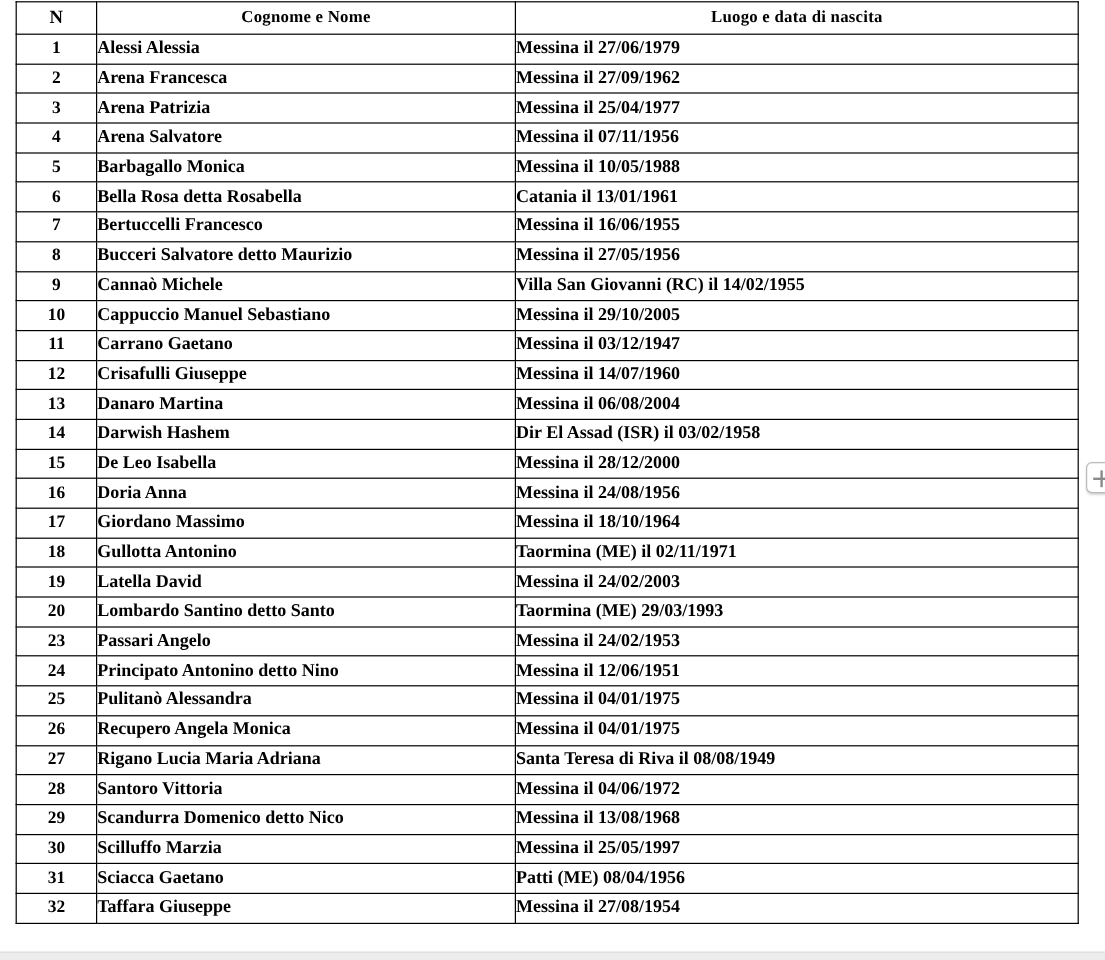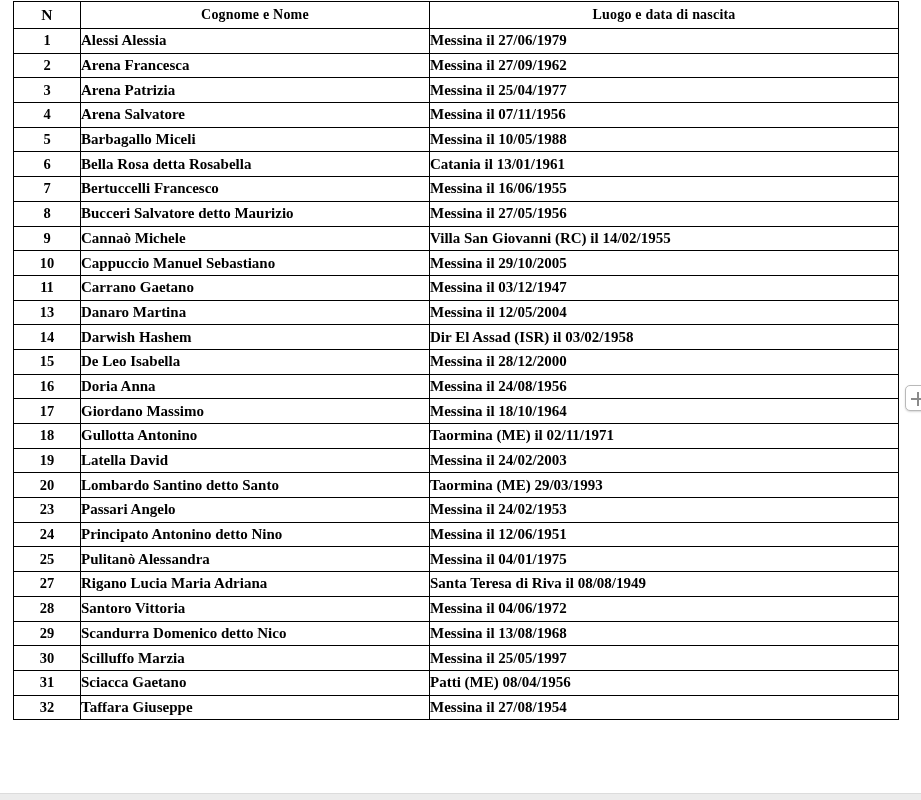--- a/index.html
+++ b/index.html
@@ -150,21 +150,21 @@
           <td class="name"><span>Arena Patrizia</span></td>
           <td class="birth">Messina il 25/04/1977</td>
         </tr>
         <tr>
           <td class="num">4</td>
           <td class="name"><span>Arena Salvatore</span></td>
           <td class="birth">Messina il 07/11/1956</td>
         </tr>
         <tr>
           <td class="num">5</td>
-          <td class="name"><span class="sp">Barbagallo</span><span> Miceli</span></td>
+          <td class="name"><span class="sp">Barbagallo</span><span> Monica</span></td>
           <td class="birth">Messina il 10/05/1988</td>
         </tr>
         <tr>
           <td class="num">6</td>
           <td class="name"><span>Bella Rosa detta </span><span class="sp">Rosabella</span></td>
           <td class="birth">Catania il 13/01/1961</td>
         </tr>
         <tr>
           <td class="num">7</td>
           <td class="name"><span>Bertuccelli Francesco</span></td>
@@ -184,23 +184,28 @@
           <td class="num">10</td>
           <td class="name"><span>Cappuccio Manuel Sebastiano</span></td>
           <td class="birth">Messina il 29/10/2005</td>
         </tr>
         <tr>
           <td class="num">11</td>
           <td class="name"><span>Carrano Gaetano</span></td>
           <td class="birth">Messina il 03/12/1947</td>
         </tr>
         <tr>
+          <td class="num">12</td>
+          <td class="name"><span>Crisafulli Giuseppe</span></td>
+          <td class="birth">Messina il 14/07/1960</td>
+        </tr>
+        <tr>
           <td class="num">13</td>
           <td class="name"><span>Danaro Martina</span></td>
-          <td class="birth">Messina il 12/05/2004</td>
+          <td class="birth">Messina il 06/08/2004</td>
         </tr>
         <tr>
           <td class="num">14</td>
           <td class="name"><span>Darwish Hashem</span></td>
           <td class="birth"><span>Dir El </span><span class="sp">Assad</span><span> (ISR) il 03/02/1958</span></td>
         </tr>
         <tr>
           <td class="num">15</td>
           <td class="name"><span>De Leo Isabella</span></td>
           <td class="birth">Messina il 28/12/2000</td>
@@ -236,20 +241,25 @@
           <td class="birth">Messina il 24/02/1953</td>
         </tr>
         <tr>
           <td class="num">24</td>
           <td class="name"><span>Principato Antonino detto Nino</span></td>
           <td class="birth">Messina il 12/06/1951</td>
         </tr>
         <tr>
           <td class="num">25</td>
           <td class="name"><span class="sp">Pulitanò</span><span> Alessandra</span></td>
+          <td class="birth">Messina il 04/01/1975</td>
+        </tr>
+        <tr>
+          <td class="num">26</td>
+          <td class="name"><span>Recupero Angela Monica</span></td>
           <td class="birth">Messina il 04/01/1975</td>
         </tr>
         <tr>
           <td class="num">27</td>
           <td class="name"><span>Rigano Lucia Maria Adriana</span></td>
           <td class="birth">Santa Teresa di Riva il  08/08/1949</td>
         </tr>
         <tr>
           <td class="num">28</td>
           <td class="name"><span class="sp">Santoro</span><span> Vittoria</span></td>

